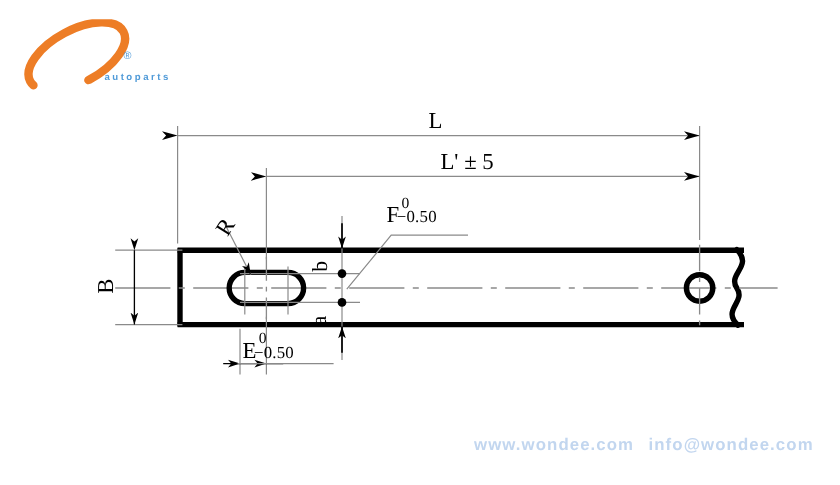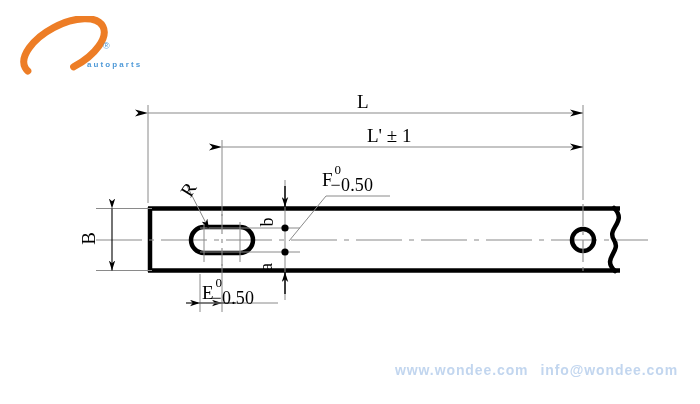--- a/index.html
+++ b/index.html
@@ -110,21 +110,21 @@
     position: absolute;
     left: 2px;
     top: -9px;
     font-size: 13px;
     letter-spacing: 0px;
   }
   .tolstack .dn {
     position: absolute;
     left: -2px;
     top: 4px;
-    font-size: 18px;
+    font-size: 14px;
     letter-spacing: 0.2px;
   }
   
   #footer {
     position: absolute;
     left: 395px;
     top: 362px;
     font-family: "Liberation Sans", sans-serif;
     font-size: 14px;
     font-weight: bold;
@@ -249,21 +249,21 @@
     <g>
       <line x1="186" y1="184" x2="209" y2="229" stroke="#8a8a8a" stroke-width="1" marker-end="url(#arrSm)"></line>
     </g>
 
     <circle cx="285" cy="228" r="3.6" fill="#000"></circle>
     <circle cx="285" cy="252" r="3.6" fill="#000"></circle>
   </svg>
 
   <div class="lbl lbl-main" style="left:357px; top:92px;">L</div>
 
-  <div class="lbl lbl-main" style="left:367px; top:126px;">L' ± 1</div>
+  <div class="lbl lbl-main" style="left:367px; top:126px;">L' ± 5</div>
 
   <div class="lbl lbl-rot rot90" style="left:82px; top:229px;">B</div>
 
   <div class="lbl lbl-rot" style="left:182px; top:180px; transform:rotate(-58deg);">R</div>
 
   <div class="lbl lbl-rot rot90" style="left:262px; top:213px; font-size:18px;">b</div>
 
   <div class="lbl lbl-rot rot90" style="left:262px; top:258px; font-size:18px;">a</div>
 
   <div class="tolwrap" style="left:322px; top:170px;">

